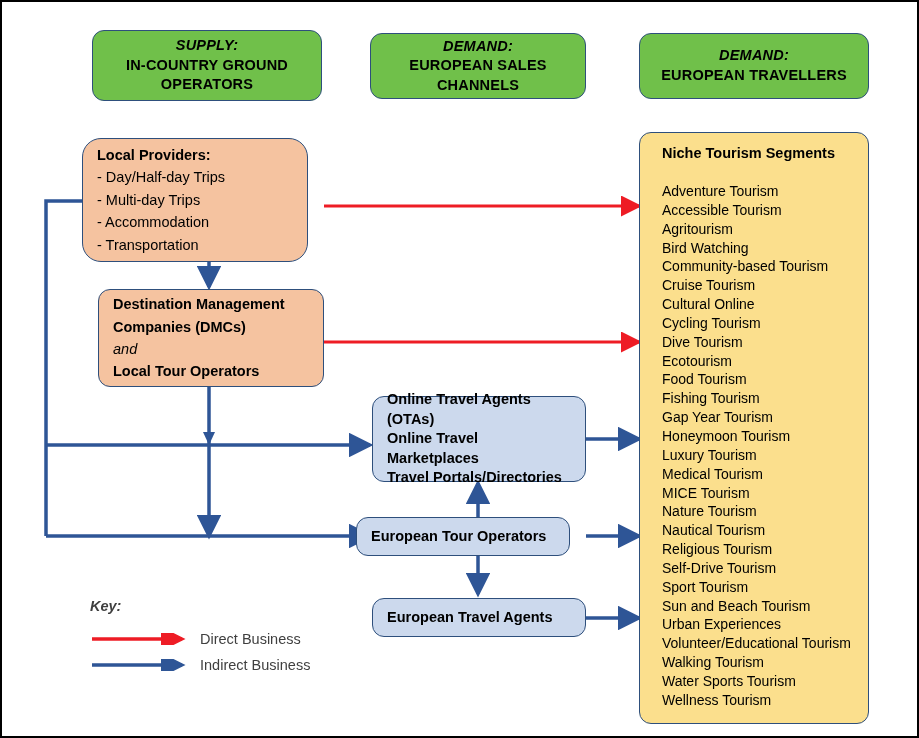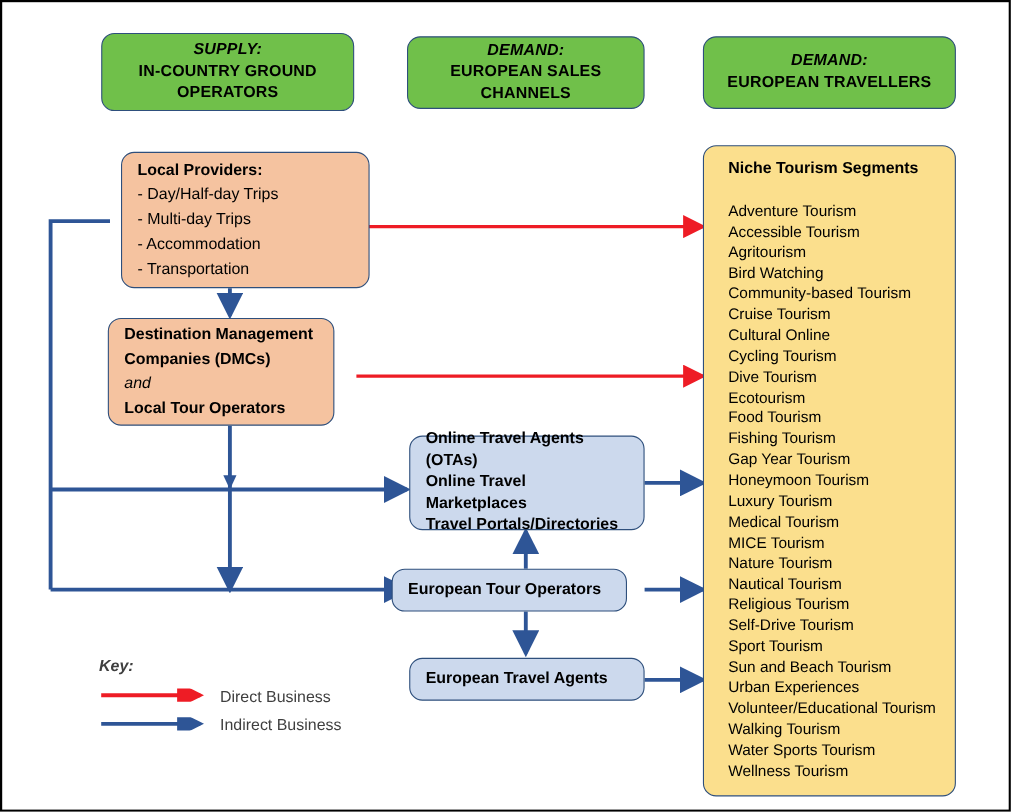--- a/index.html
+++ b/index.html
@@ -88,21 +88,21 @@
   }
   .key-title {
     font-style: italic;
     font-weight: bold;
     font-size: 14.5px;
     color: #3f3f3f;
     margin-bottom: 12px;
   }
   .key-row {
     display: flex;
-    align-items: flex-start;
+    align-items: center;
     height: 26px;
   }
   .key-label {
     font-size: 14.5px;
     color: #3f3f3f;
     margin-left: 10px;
   }
   .key-swatch { width: 100px; height: 12px; }
 </style>
 </head>
@@ -155,29 +155,29 @@
   <div class="box hdr" style="left:368px; top:31px; width:216px; height:66px;">
     <div class="kicker">DEMAND:</div>
     <div>EUROPEAN SALES CHANNELS</div>
   </div>
 
   <div class="box hdr" style="left:637px; top:31px; width:230px; height:66px;">
     <div class="kicker">DEMAND:</div>
     <div>EUROPEAN TRAVELLERS</div>
   </div>
 
-  <div class="box orange" style="left:108px; top:136px; width:226px; height:124px;">
+  <div class="box orange" style="left:80px; top:136px; width:226px; height:124px;border-radius:19px;">
     <div class="bold">Local Providers:</div>
     <div class="li">- Day/Half-day Trips</div>
     <div class="li">- Multi-day Trips</div>
     <div class="li">- Accommodation</div>
     <div class="li">- Transportation</div>
   </div>
 
-  <div class="box orange" style="left:96px; top:287px; width:206px; height:98px;">
+  <div class="box orange" style="left:96px; top:287px; width:226px; height:98px;">
     <div class="bold">Destination Management</div>
     <div class="bold">Companies (DMCs)</div>
     <div class="ital">and</div>
     <div class="bold">Local Tour Operators</div>
   </div>
 
   <div class="box blue" style="left:370px; top:394px; width:214px; height:86px;">
     <div>Online Travel Agents (OTAs)</div>
     <div>Online Travel Marketplaces</div>
     <div>Travel Portals/Directories</div>

